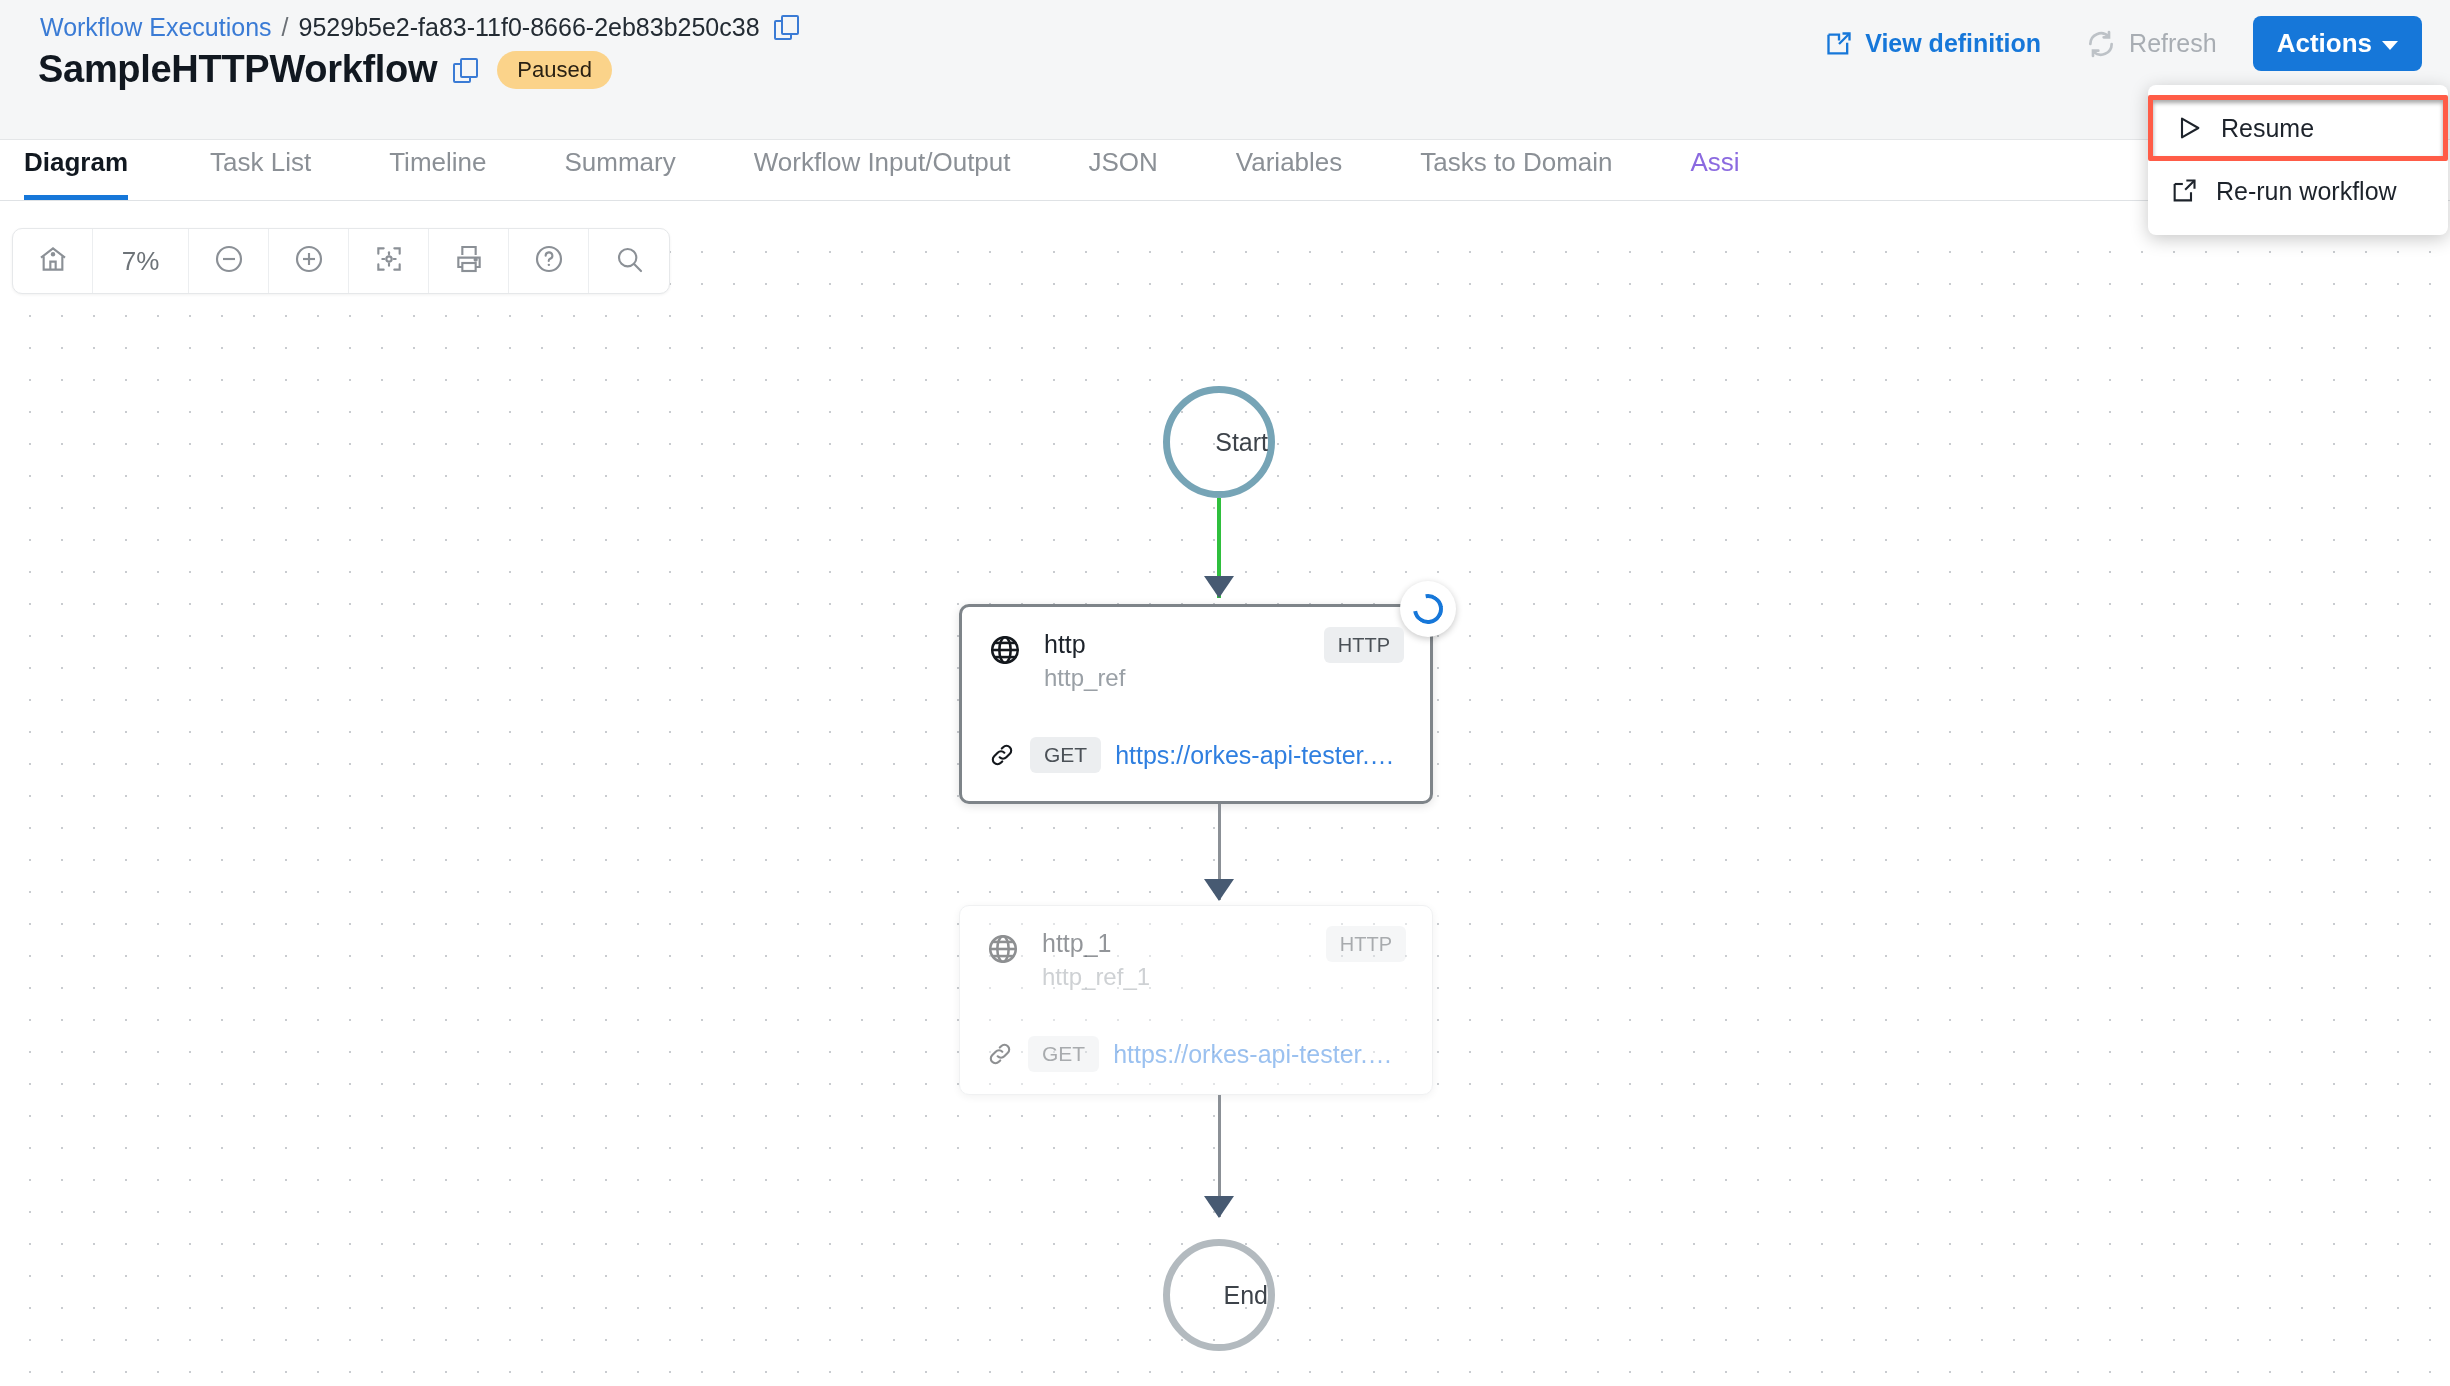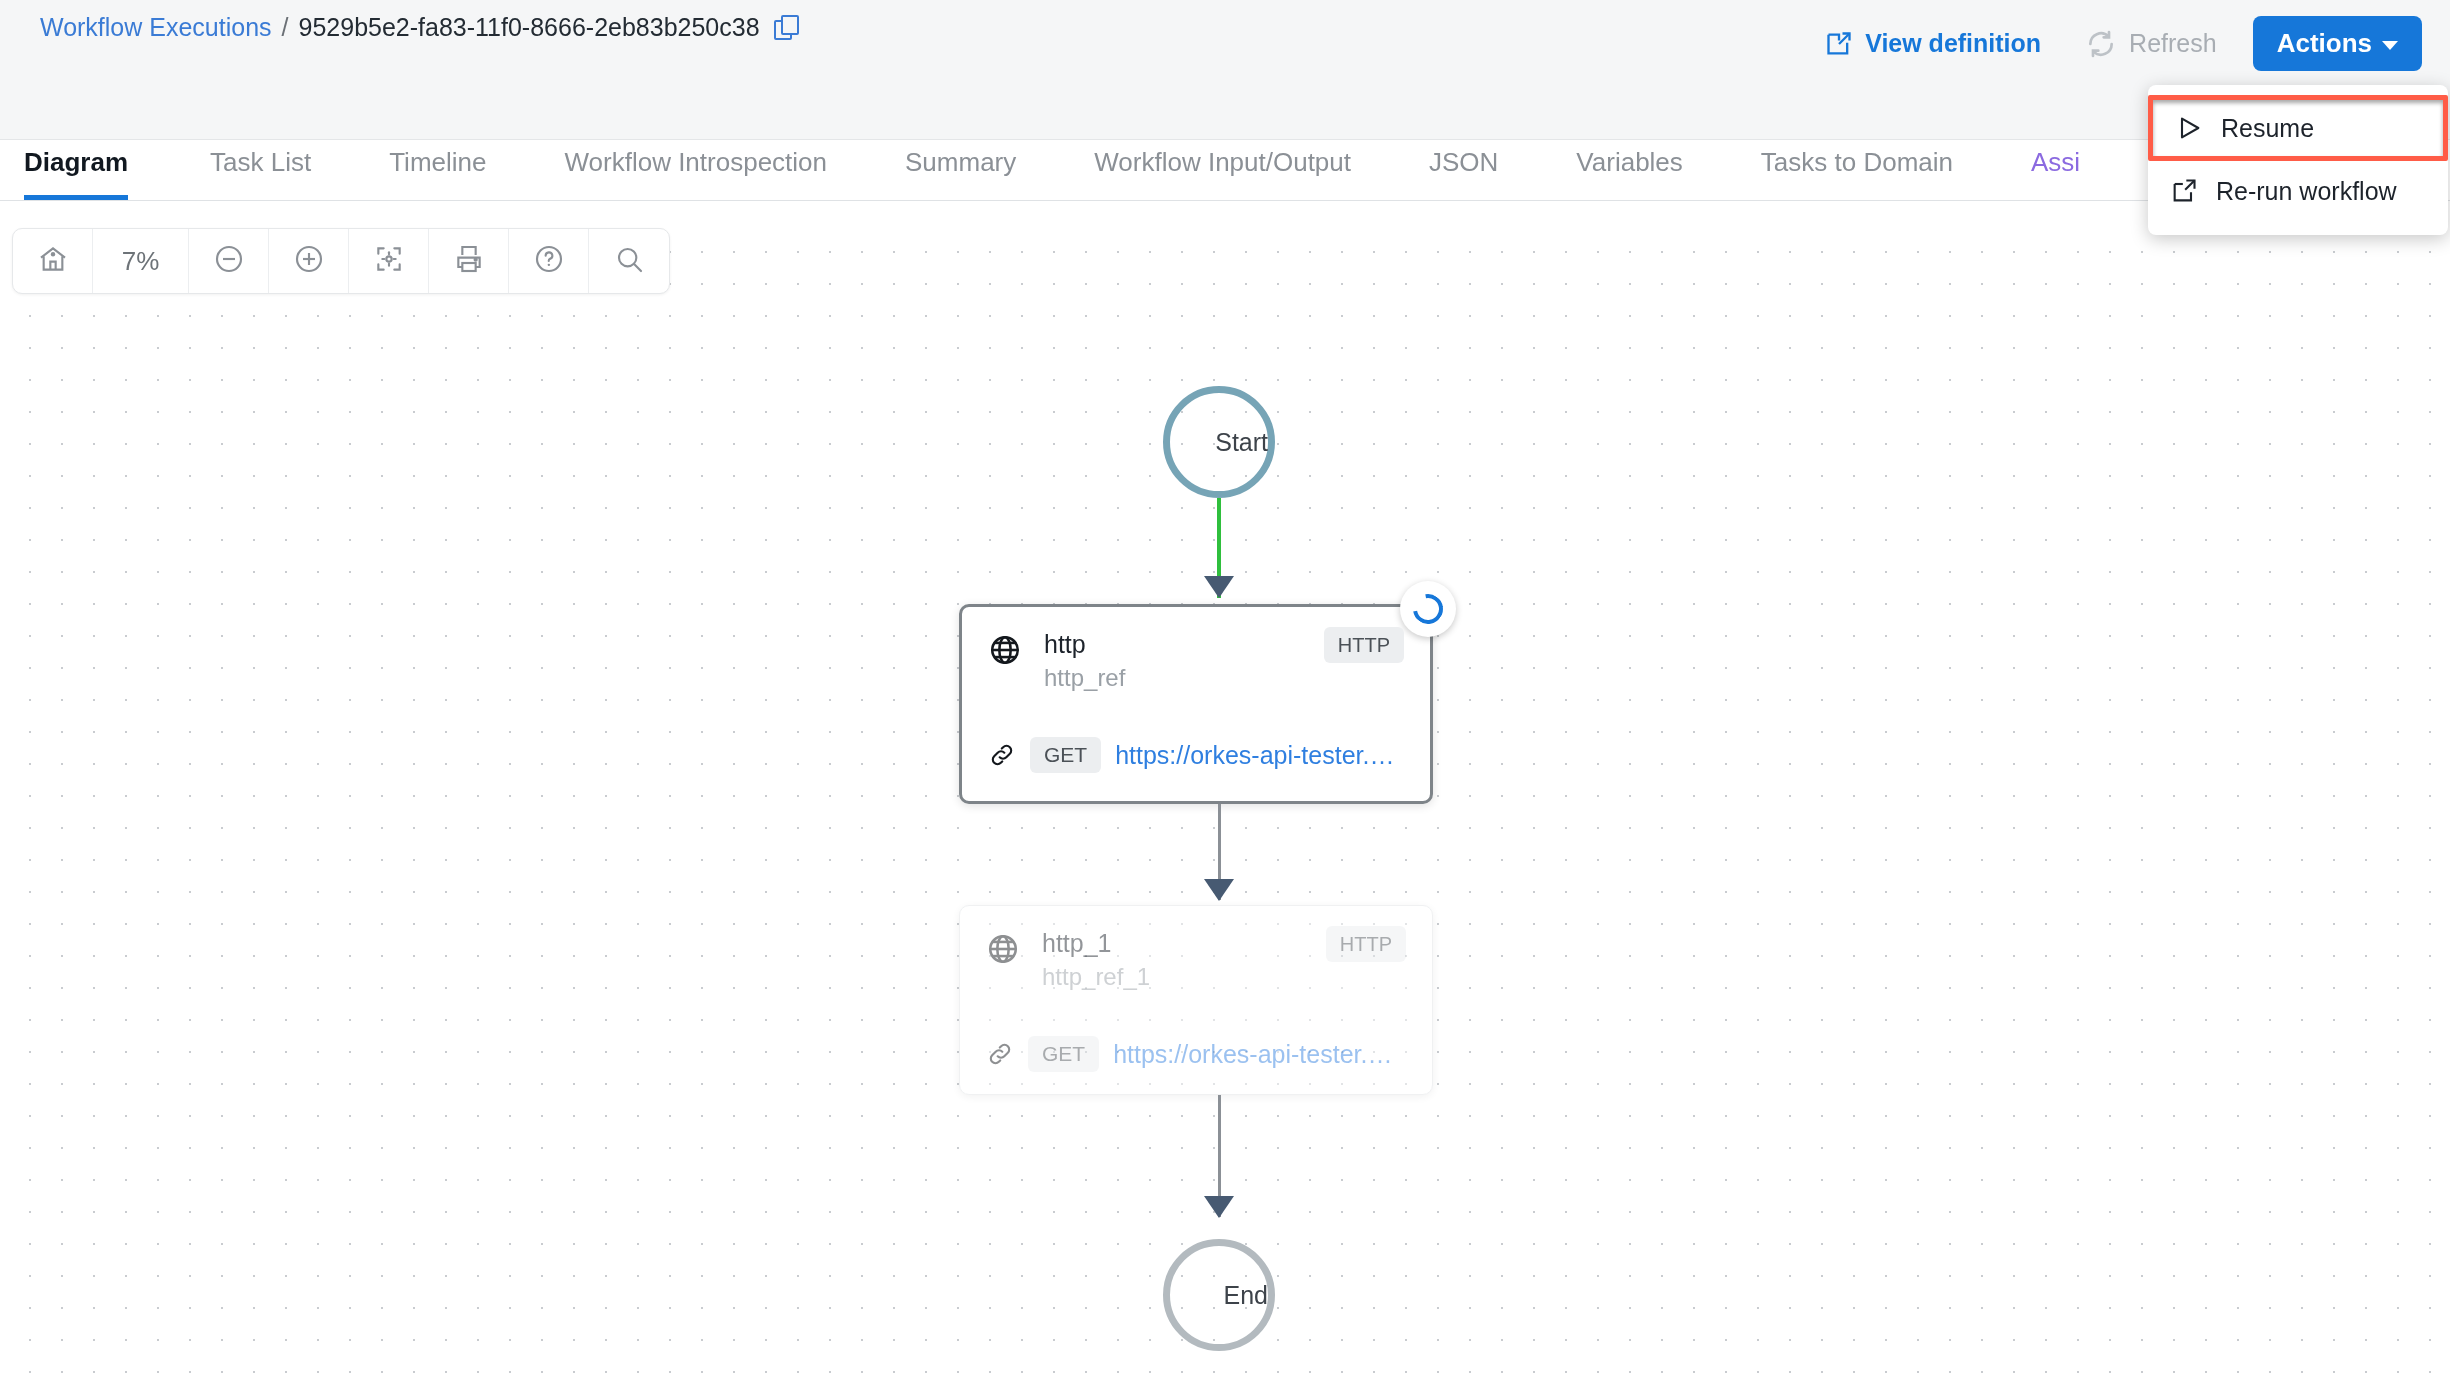--- a/index.html
+++ b/index.html
@@ -251,20 +251,25 @@
 
 <div class="header">
 
   <div class="breadcrumb">
     <span class="bc-link">Workflow Executions</span>
     <span class="bc-sep">/</span>
     <span class="bc-id">9529b5e2-fa83-11f0-8666-2eb83b250c38</span>
     <span class="copy-icon"></span>
   </div>
 
+  <div class="title-row">
+    <span class="wf-title">SampleHTTPWorkflow</span>
+    <span class="copy-icon"></span>
+    <span class="status-badge">Paused</span>
+  </div>
 
   <div class="header-actions">
 
     <div class="hact hact-view">
       <span class="ext-icon">
         <svg viewBox="0 0 24 24" width="28" height="28" fill="none" stroke="#1677d9" stroke-width="2">
           <path d="M3 4h9v5"></path>
             <path d="M3 4v16h16v-9"></path>
             <path d="M12 12L21 3"></path>
             <path d="M15 3h6v6"></path>
@@ -289,21 +294,20 @@
       <span>Actions</span>
       <span class="chev"></span>
     </button>
   </div>
 </div>
 
 <div class="tabs">
   <div class="tab active" style="margin-left:24px;"><span>Diagram</span></div>
   <div class="tab" style="margin-left:82px;"><span>Task List</span></div>
   <div class="tab" style="margin-left:78px;"><span>Timeline</span></div>
-  <div class="tab" style="margin-left:78px;"><span>Workflow Introspection</span></div>
   <div class="tab" style="margin-left:78px;"><span>Summary</span></div>
   <div class="tab" style="margin-left:78px;"><span>Workflow Input/Output</span></div>
   <div class="tab" style="margin-left:78px;"><span>JSON</span></div>
   <div class="tab" style="margin-left:78px;"><span>Variables</span></div>
   <div class="tab" style="margin-left:78px;"><span>Tasks to Domain</span></div>
   <div class="tab purple" style="margin-left:78px;"><span>Assi</span></div>
 </div>
 
 <div class="canvas">
 

